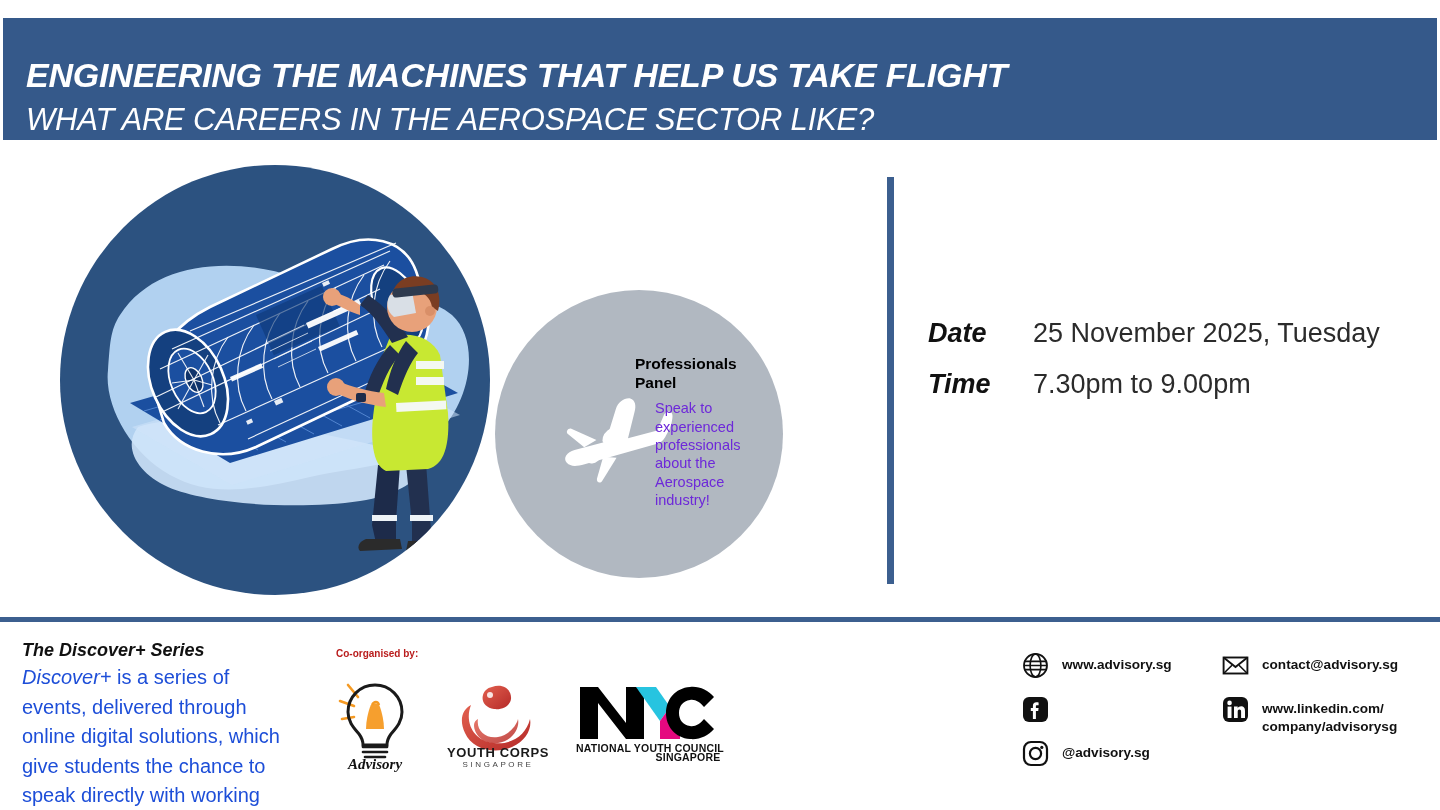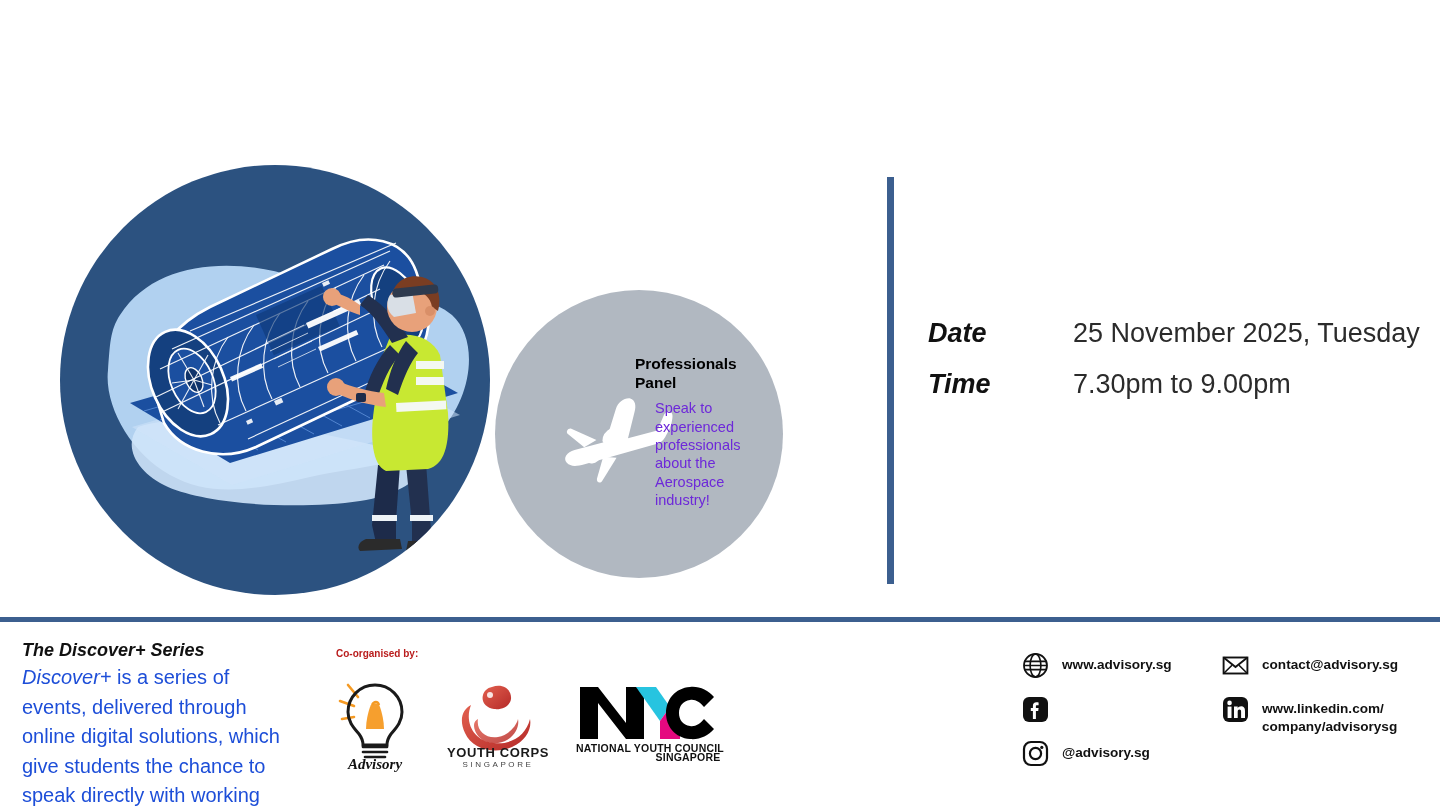--- a/index.html
+++ b/index.html
@@ -60,21 +60,21 @@
     margin-left:20px;
   }
   .plane-wrap{position:absolute;left:493px;top:226px;width:125px;height:95px;}
 
   
   .vbar{
     position:absolute;left:887px;top:177px;width:7px;height:407px;
     background:#3c5f8f;
   }
   .details{position:absolute;left:928px;top:318px;}
-  .detail-row{display:flex;align-items:baseline;margin-bottom:20px;gap:40px;}
+  .detail-row{display:flex;align-items:baseline;margin-bottom:20px;}
   .detail-label{
     font-weight:bold;font-style:italic;font-size:27px;color:#111;
     width:105px;flex:0 0 105px;
   }
   .detail-value{
     font-size:27px;color:#2b2b2b;font-weight:300;
   }
 
   
   .divider{
@@ -100,20 +100,24 @@
   .c-item{display:flex;align-items:flex-start;margin-bottom:17px;}
   .c-icon{width:27px;height:27px;flex:0 0 27px;margin-right:13px;}
   .c-text{font-size:13.6px;line-height:1.33;color:#111;padding-top:4px;font-weight:bold;}
   svg{display:block;overflow:visible;}
 </style>
 </head>
 <body>
 
 <div class="poster">
 
+  <div class="banner">
+    <div class="banner-title">ENGINEERING THE MACHINES THAT HELP US TAKE FLIGHT</div>
+    <div class="banner-subtitle">WHAT ARE CAREERS IN THE AEROSPACE SECTOR LIKE?</div>
+  </div>
 
   <div class="illustration">
 
     <div class="blue-circle">
       <svg width="430" height="430" viewBox="0 0 430 430">
         <defs>
           <clipPath id="circClip">
               <circle cx="215" cy="215" r="215"></circle>
             </clipPath>
         </defs>

